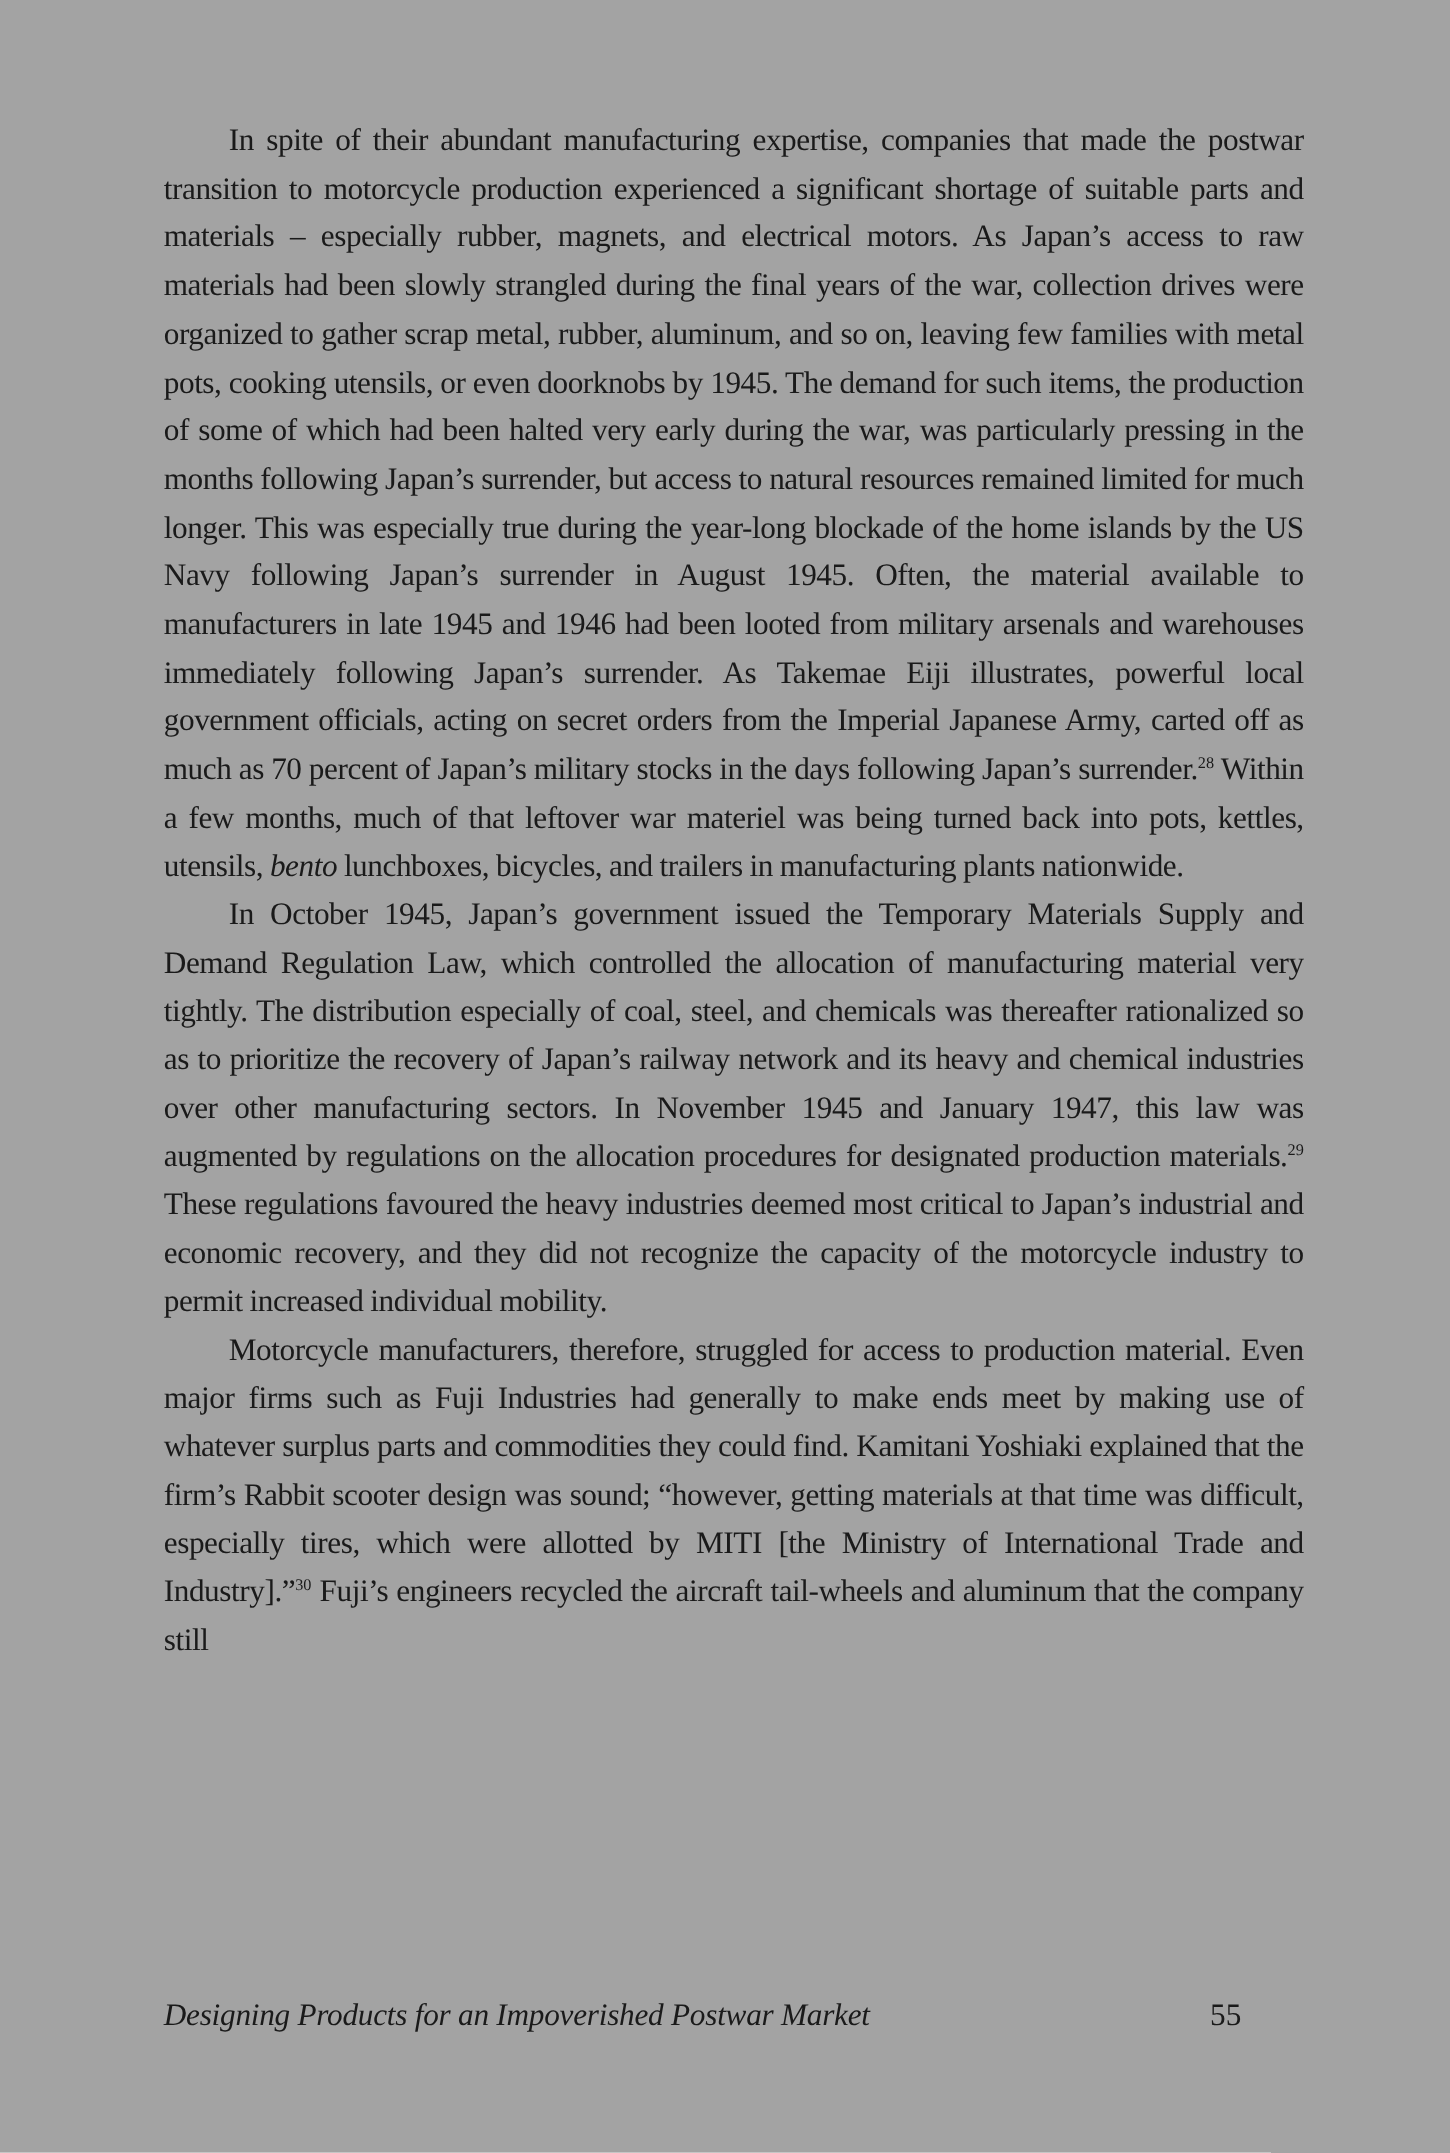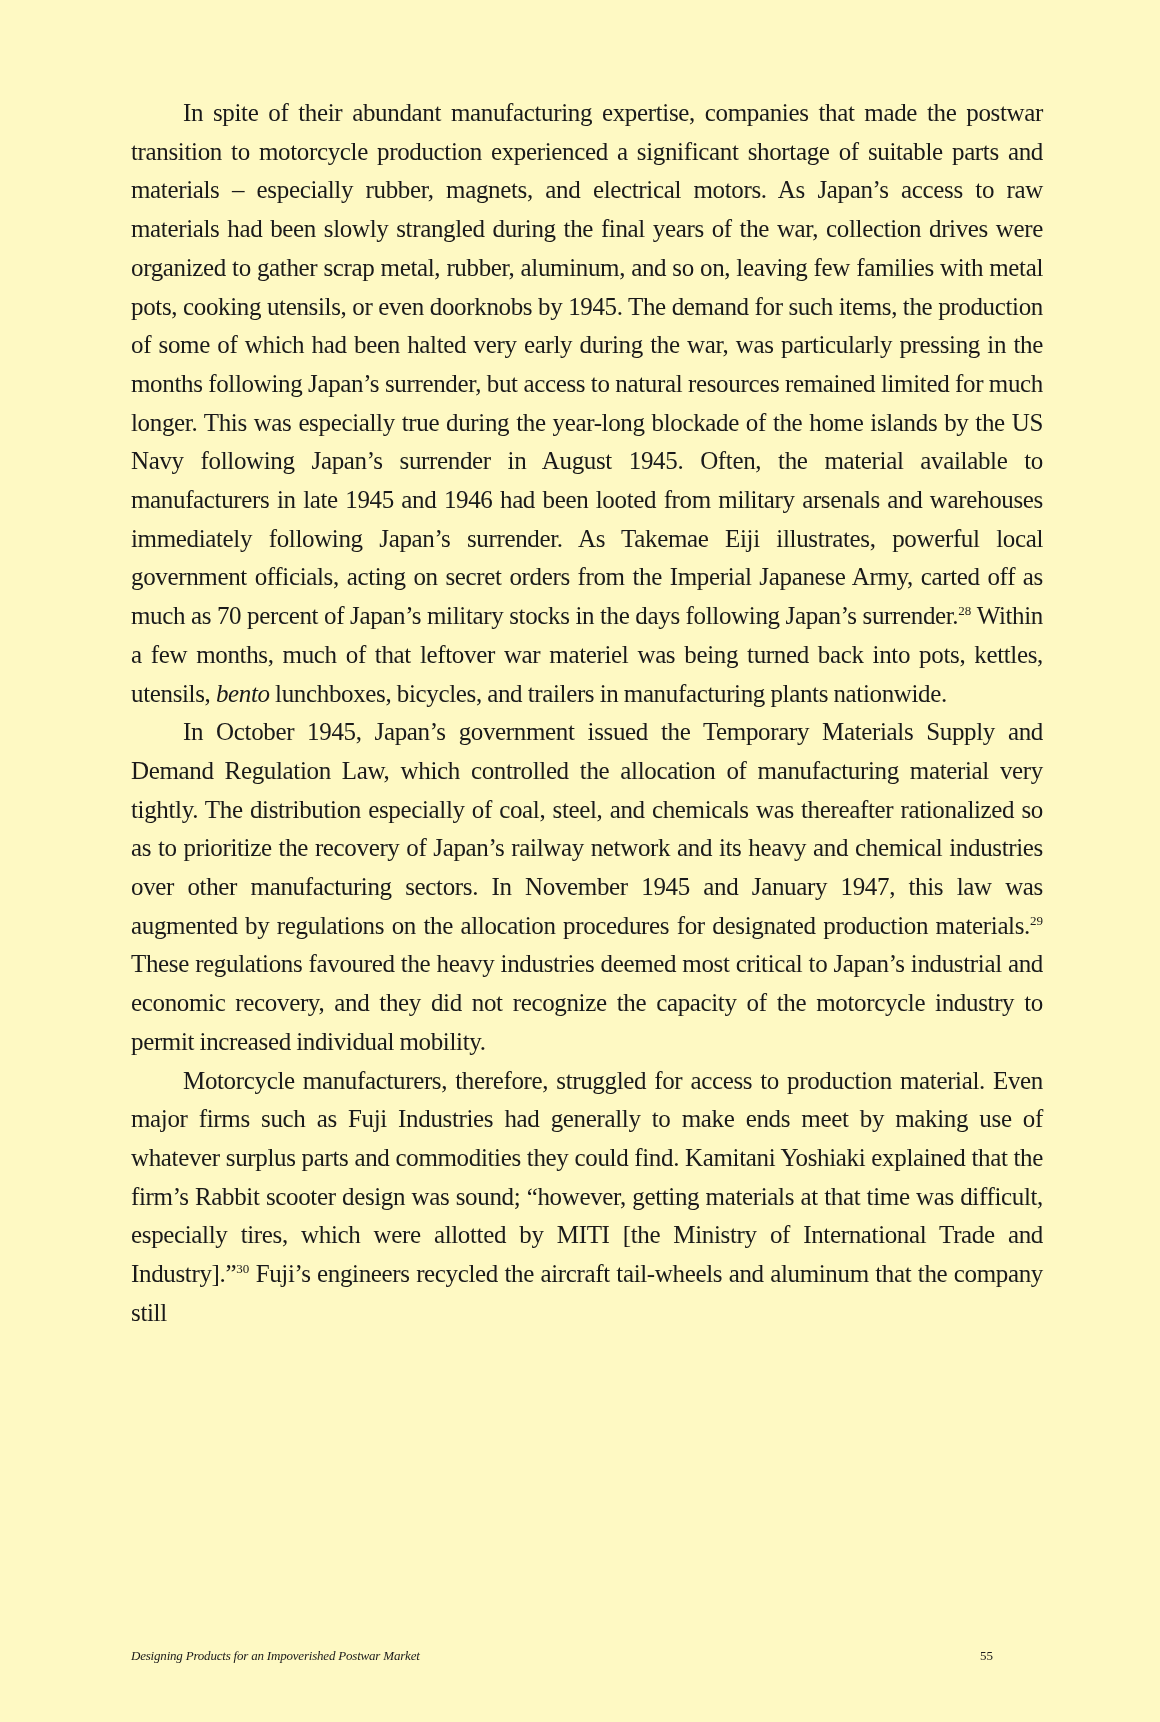--- a/index.html
+++ b/index.html
@@ -12,21 +12,21 @@
       height: 1722px;
       position: relative;
       overflow: hidden;
       color: #1a1a1a;
     }
     .page {
       position: absolute;
       left: 0; top: 0;
       width: 1160px;
       height: 1722px;
-      background: #fef9c3;
+      background: #a3a3a3;
     }
     .body-text {
       position: absolute;
       left: 131px;
       top: 94px;
       width: 912px;
       font-family: "Liberation Serif", "DejaVu Serif", serif;
       font-size: 25px;
       line-height: 38.7px;
       letter-spacing: -0.35px;
@@ -49,23 +49,22 @@
     .para em {
       font-style: italic;
     }
     .footer {
       position: absolute;
       left: 131px;
       top: 1598px;
       width: 862px;
       height: 30px;
       font-family: "Liberation Serif", "DejaVu Serif", serif;
-      font-size: 13px;
+      font-size: 25px;
       line-height: 30px;
-      margin-top: 43px;
     }
     .running-title {
       position: absolute;
       left: 0;
       top: 0;
       font-style: italic;
       letter-spacing: -0.2px;
     }
     .page-number {
       position: absolute;

